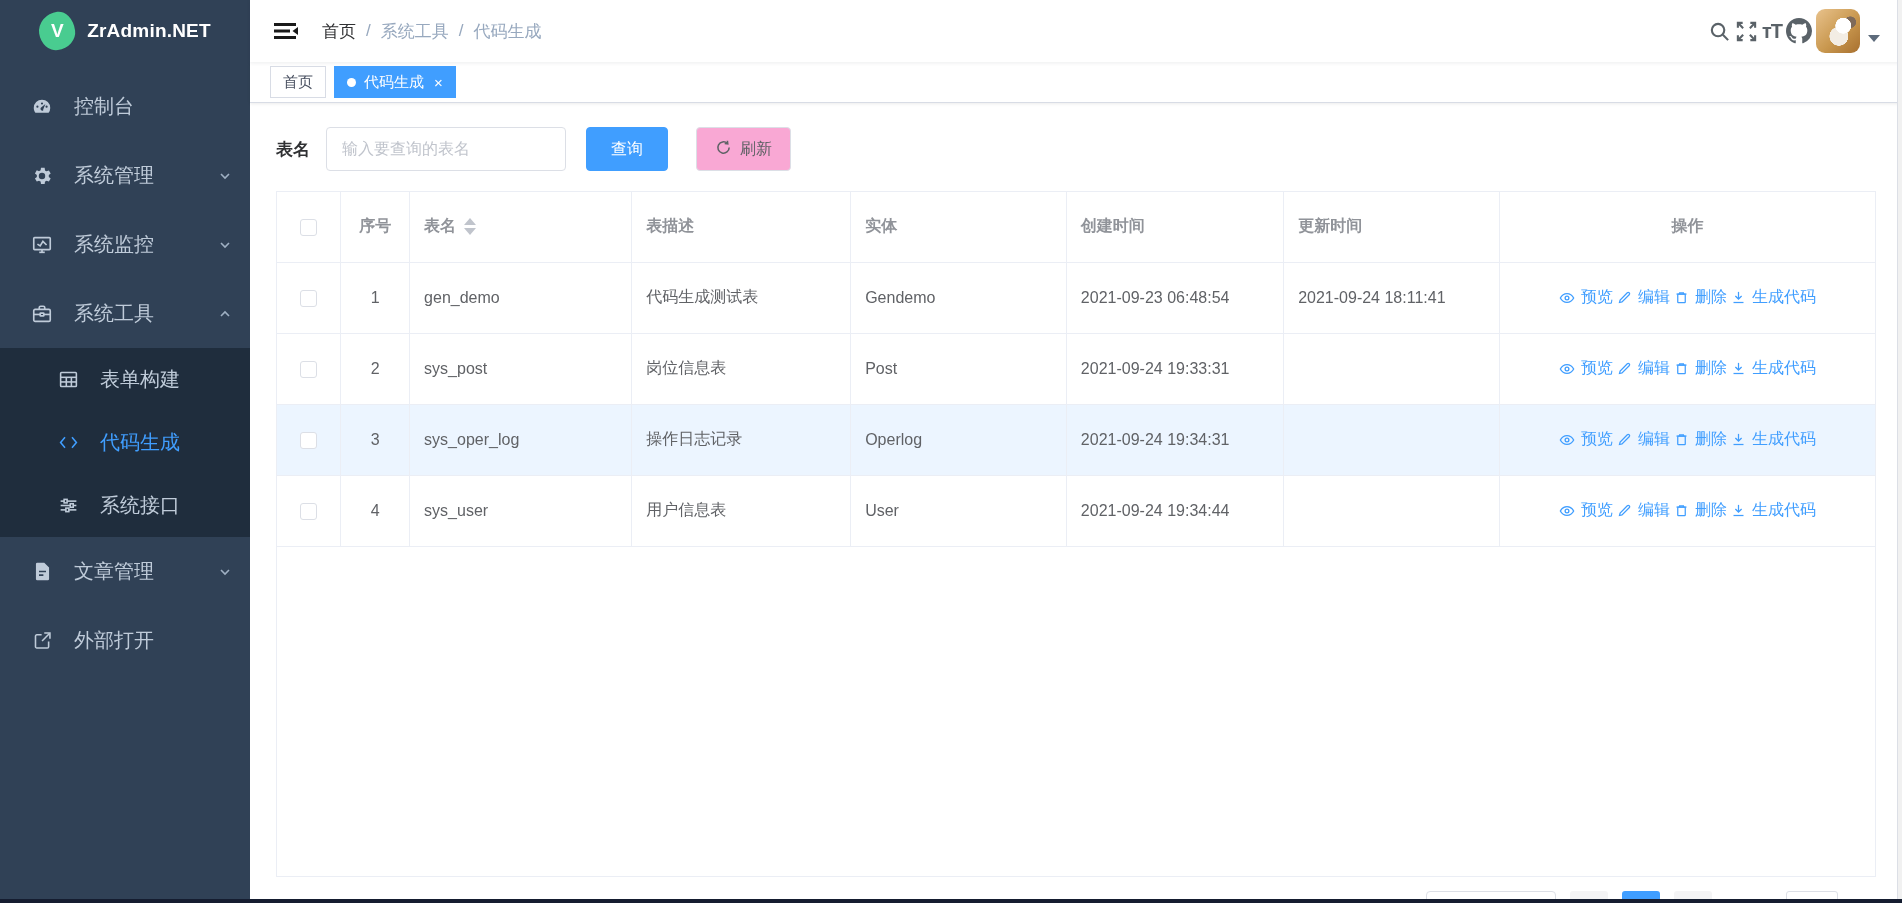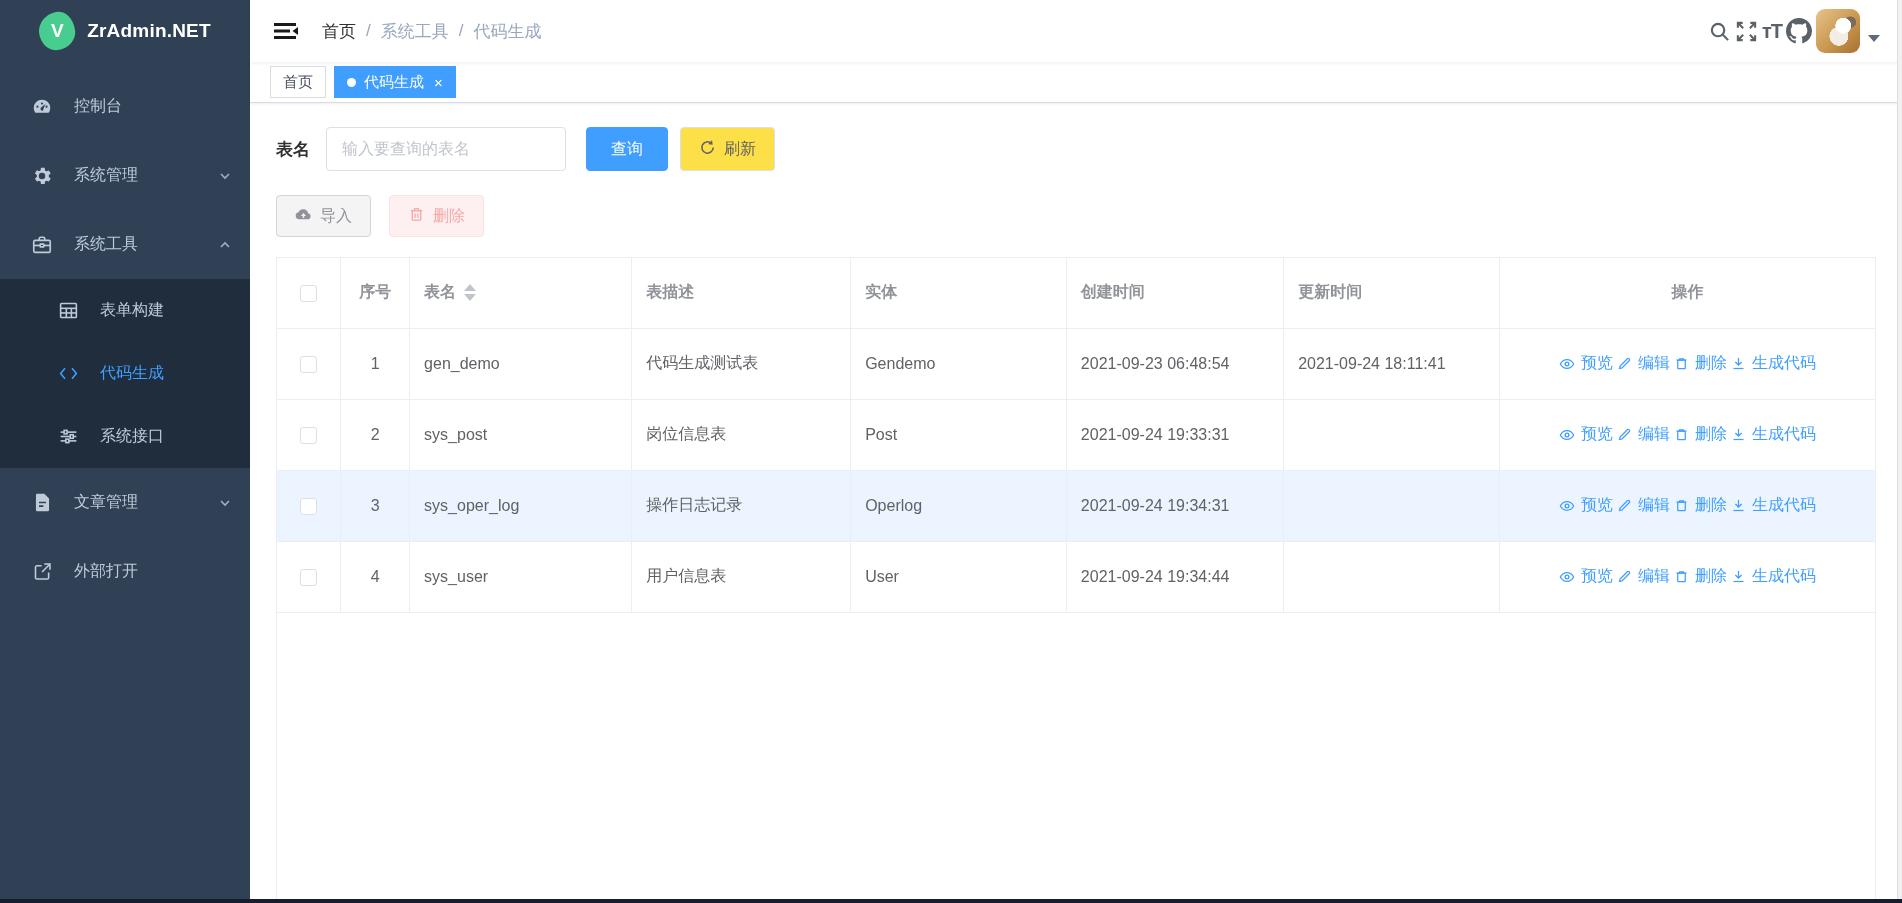--- a/index.html
+++ b/index.html
@@ -7,21 +7,21 @@
   body { font-family:"Liberation Sans","DejaVu Sans",sans-serif; font-size:16px; background:#fff; }
   .app { display:flex; width:1902px; height:899px; }
 
   
   .sidebar { width:250px; height:899px; background:#304156; flex-shrink:0; overflow:hidden; }
   .logo-row { height:62px; display:flex; align-items:center; justify-content:center; gap:12px; }
   .logo-blob { width:36px; height:38px; background:#49cc90; border-radius:58% 42% 55% 45% / 50% 55% 45% 50%; display:flex; align-items:center; justify-content:center; transform:rotate(-8deg); }
   .logo-blob span { color:#fff; font-weight:bold; font-size:19px; transform:rotate(8deg); }
   .logo-title { color:#fff; font-weight:bold; font-size:19px; letter-spacing:.2px; }
   .menu { padding-top:10px; }
-  .menu-item { height:69px; display:flex; align-items:center; padding:0 18px 0 30px; color:#bfcbd9; font-size:16px; cursor:pointer; position:relative; }
+  .menu-item { height:69px; display:flex; align-items:center; padding:0 18px 0 30px; color:#bfcbd9; font-size:20px; cursor:pointer; position:relative; }
   .menu-item .mi-icon { width:24px; height:24px; margin-right:20px; display:flex; align-items:center; justify-content:center; color:#bfcbd9; flex-shrink:0; }
   .menu-item .chev { margin-left:auto; color:#9fb0c3; }
   .submenu { background:#1f2d3d;font-family:Liberation Serif, serif; }
   .submenu .menu-item { height:63px; padding-left:56px; }
   .menu-item.active { color:#409eff; }
   .menu-item.active .mi-icon { color:#409eff; }
   .mi-icon svg, .chev svg { display:block; }
 
   
   .main { flex:1; height:899px; display:flex; flex-direction:column; background:#fff; position:relative; }
@@ -52,21 +52,21 @@
 
   .content { flex:1; padding:24px 26px 0 26px; background:#fff; overflow:hidden; }
 
   
   .search-row { display:flex; align-items:center; }
   .search-label { font-size:17px; font-weight:bold; color:#303133; }
   .search-input { width:240px; height:44px; border:1px solid #dcdfe6; border-radius:4px; margin-left:16px; padding:0 15px; font-size:16px; color:#7f1d1d; font-family:inherit; }
   .search-input::placeholder { color:#c0c4cc; }
   .btn { height:44px; border-radius:4px; border:1px solid transparent; font-size:16px; display:inline-flex; align-items:center; gap:8px; cursor:pointer; font-family:inherit; }
   .btn-primary { background:#409eff; border-color:#409eff; color:#fff; padding:0 24px; margin-left:20px; }
-  .btn-plain { background:#fde047; border-color:#dcdfe6; color:#606266; padding:0 18px; margin-left:12px; }
+  .btn-plain { background:#f9a8d4; border-color:#dcdfe6; color:#606266; padding:0 18px; margin-left:28px; }
   .toolbar-row { display:flex; align-items:center; margin-top:24px; }
   .btn-info { height:42px; background:#f4f4f5; border-color:#d3d4d6; color:#909399; padding:0 18px; }
   .btn-danger-disabled { height:42px; background:#fef0f0; border-color:#fde2e2; color:#f9a7a7; padding:0 18px; margin-left:18px; cursor:not-allowed; }
   .btn svg { flex-shrink:0; }
 
   
   .table-wrap { margin-top:20px; height:686px; border:1px solid #ebeef5; }
   table { width:100%; border-collapse:collapse; table-layout:fixed; }
   th, td { border-right:1px solid #ebeef5; border-bottom:1px solid #ebeef5; padding:0 14px; font-size:16px; }
   th:last-child, td:last-child { border-right:none; }
@@ -126,20 +126,36 @@
             </svg>
         </span>
         <span>系统管理</span>
         <span class="chev">
           <svg width="14" height="14" viewBox="0 0 14 14" fill="none" stroke="currentColor" stroke-width="1.6">
               <polyline points="3,5 7,9 11,5"></polyline>
             </svg>
         </span>
       </div>
 
+      <div class="menu-item">
+        <span class="mi-icon">
+          <svg width="22" height="22" viewBox="0 0 24 24" fill="none" stroke="currentColor" stroke-width="1.8">
+              <rect x="3" y="4" width="18" height="13" rx="1"></rect>
+              <polyline points="7,11 10,13 13,8 17,12"></polyline>
+              <line x1="9" y1="20" x2="15" y2="20"></line>
+              <line x1="12" y1="17" x2="12" y2="20"></line>
+            </svg>
+        </span>
+        <span>系统监控</span>
+        <span class="chev">
+          <svg width="14" height="14" viewBox="0 0 14 14" fill="none" stroke="currentColor" stroke-width="1.6">
+              <polyline points="3,5 7,9 11,5"></polyline>
+            </svg>
+        </span>
+      </div>
 
       <div class="menu-item">
         <span class="mi-icon">
           <svg width="22" height="22" viewBox="0 0 24 24" fill="none" stroke="currentColor" stroke-width="1.8">
               <rect x="3" y="7" width="18" height="13" rx="1.5"></rect>
               <path d="M9 7V5a1.5 1.5 0 0 1 1.5-1.5h3A1.5 1.5 0 0 1 15 5v2"></path>
               <line x1="3" y1="12.5" x2="10" y2="12.5"></line>
               <line x1="14" y1="12.5" x2="21" y2="12.5"></line>
               <rect x="10" y="11" width="4" height="3" rx="0.5"></rect>
             </svg>
@@ -290,42 +306,20 @@
           <span>
             <svg width="17" height="17" viewBox="0 0 24 24" fill="none" stroke="currentColor" stroke-width="2.2">
                 <path d="M20 12a8 8 0 1 1-2.5-5.8"></path>
                 <polyline points="17.5,2.5 18,6.8 13.7,6.3" fill="none"></polyline>
               </svg>
           </span>
           <span>刷新</span>
         </button>
       </div>
 
-      <div class="toolbar-row">
-        <button class="btn btn-info">
-          <span>
-            <svg width="17" height="17" viewBox="0 0 24 24" fill="currentColor">
-                <path d="M18.4 10.1A7 7 0 0 0 5 8.9a5 5 0 0 0 .9 9.9h12a4.4 4.4 0 0 0 .5-8.7zM13 14v3h-2v-3H8.5L12 10l3.5 4H13z"></path>
-              </svg>
-          </span>
-          <span>导入</span>
-        </button>
-        <button class="btn btn-danger-disabled">
-          <span>
-            <svg width="17" height="17" viewBox="0 0 24 24" fill="none" stroke="currentColor" stroke-width="1.9">
-                <path d="M4 6.5h16"></path>
-                <path d="M9 6.5V4.8A1 1 0 0 1 10 3.8h4a1 1 0 0 1 1 1v1.7"></path>
-                <rect x="6" y="6.5" width="12" height="13.5" rx="1"></rect>
-                <line x1="10" y1="10.5" x2="10" y2="16.5"></line>
-                <line x1="14" y1="10.5" x2="14" y2="16.5"></line>
-              </svg>
-          </span>
-          <span>删除</span>
-        </button>
-      </div>
 
       <div class="table-wrap">
         <table>
           <colgroup>
             <col style="width:4.0%">
               <col style="width:4.3%">
               <col style="width:13.9%">
               <col style="width:13.7%">
               <col style="width:13.5%">
               <col style="width:13.6%">

